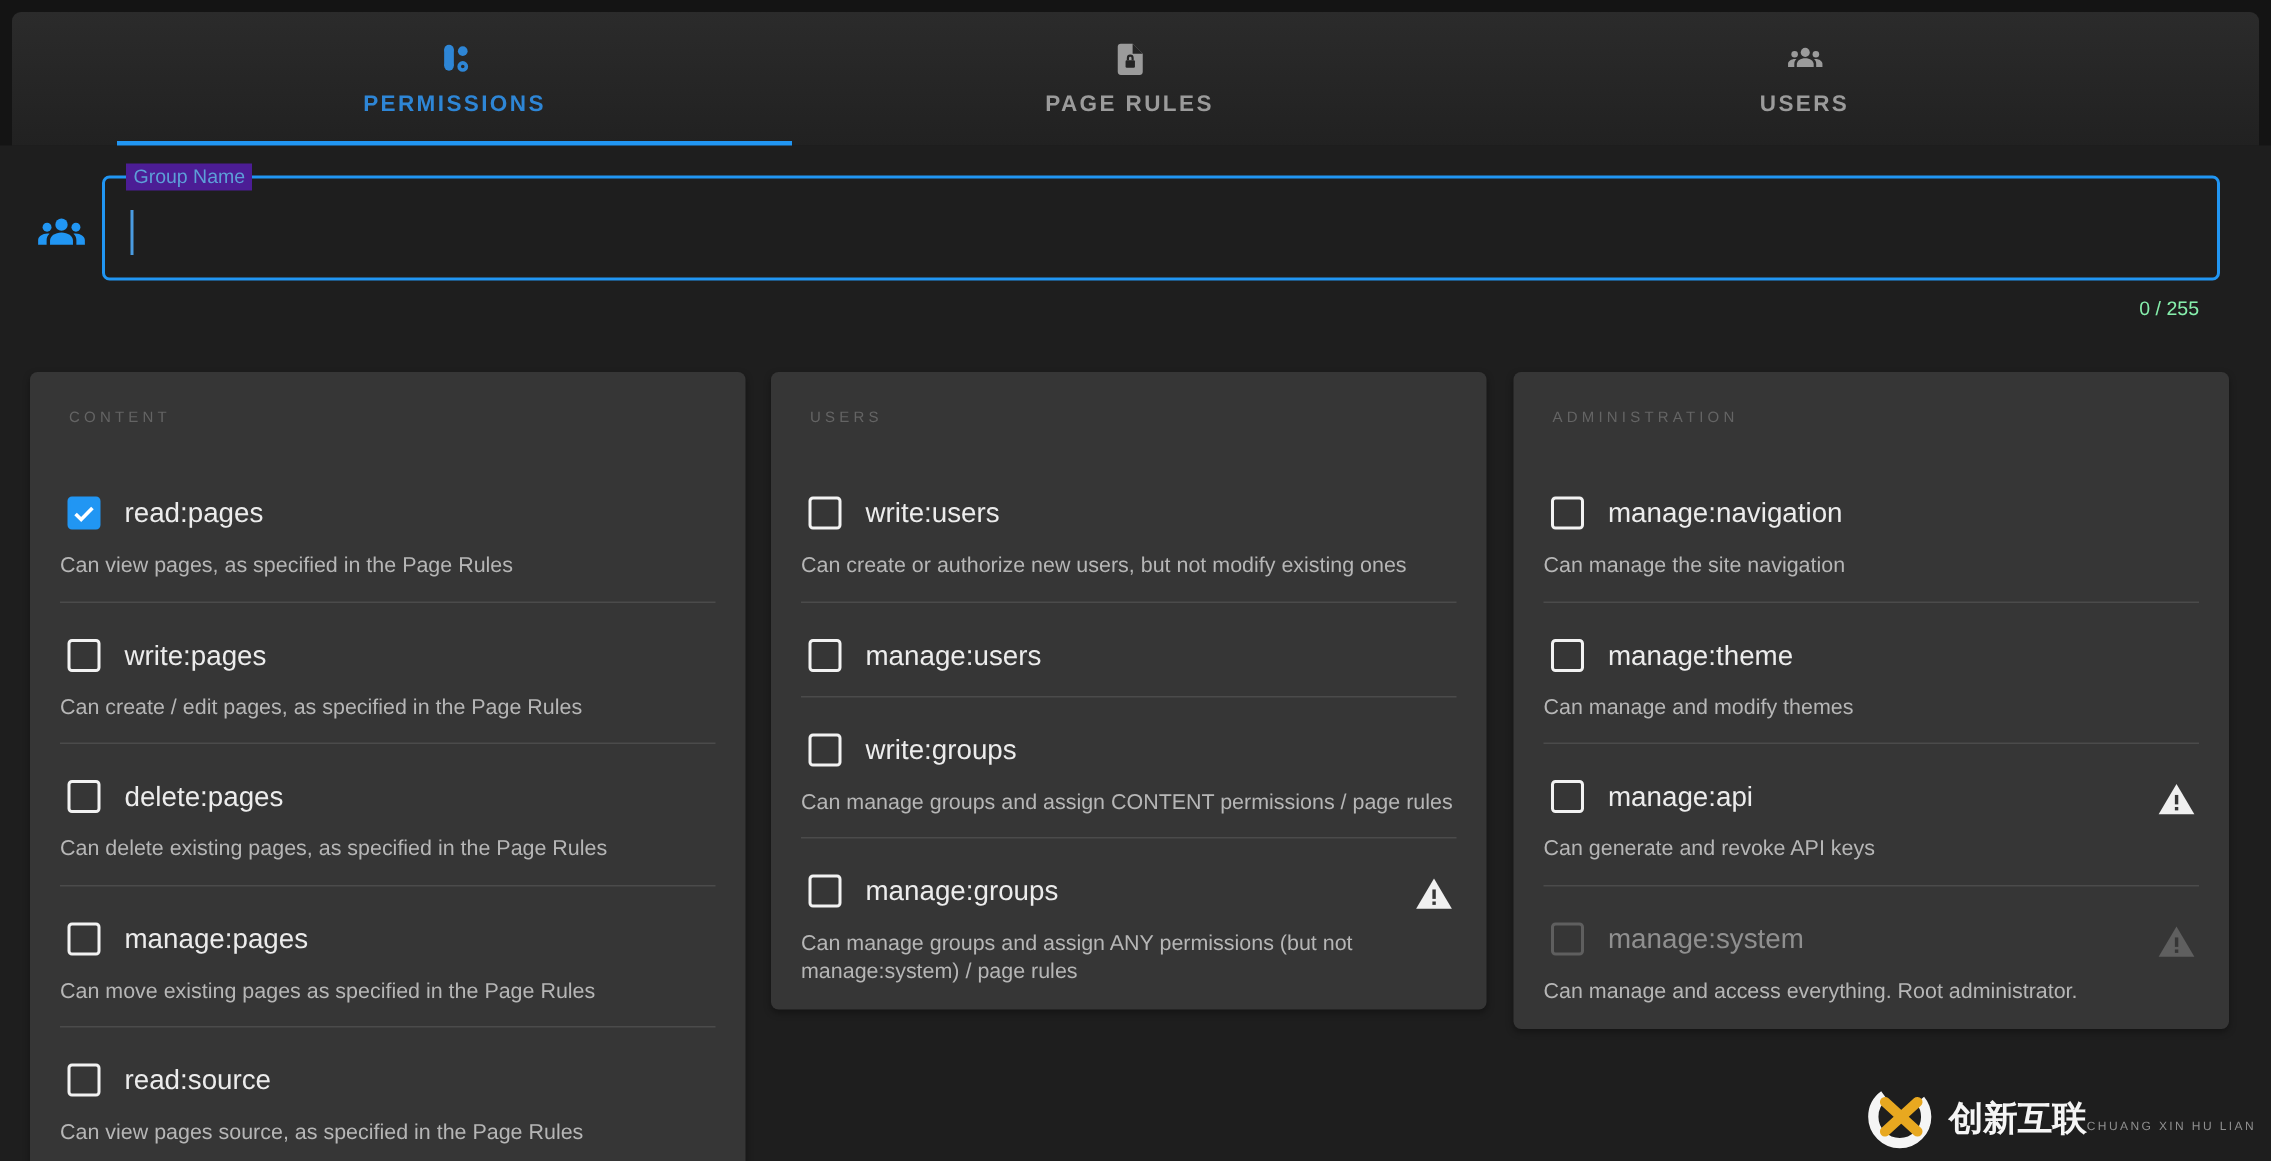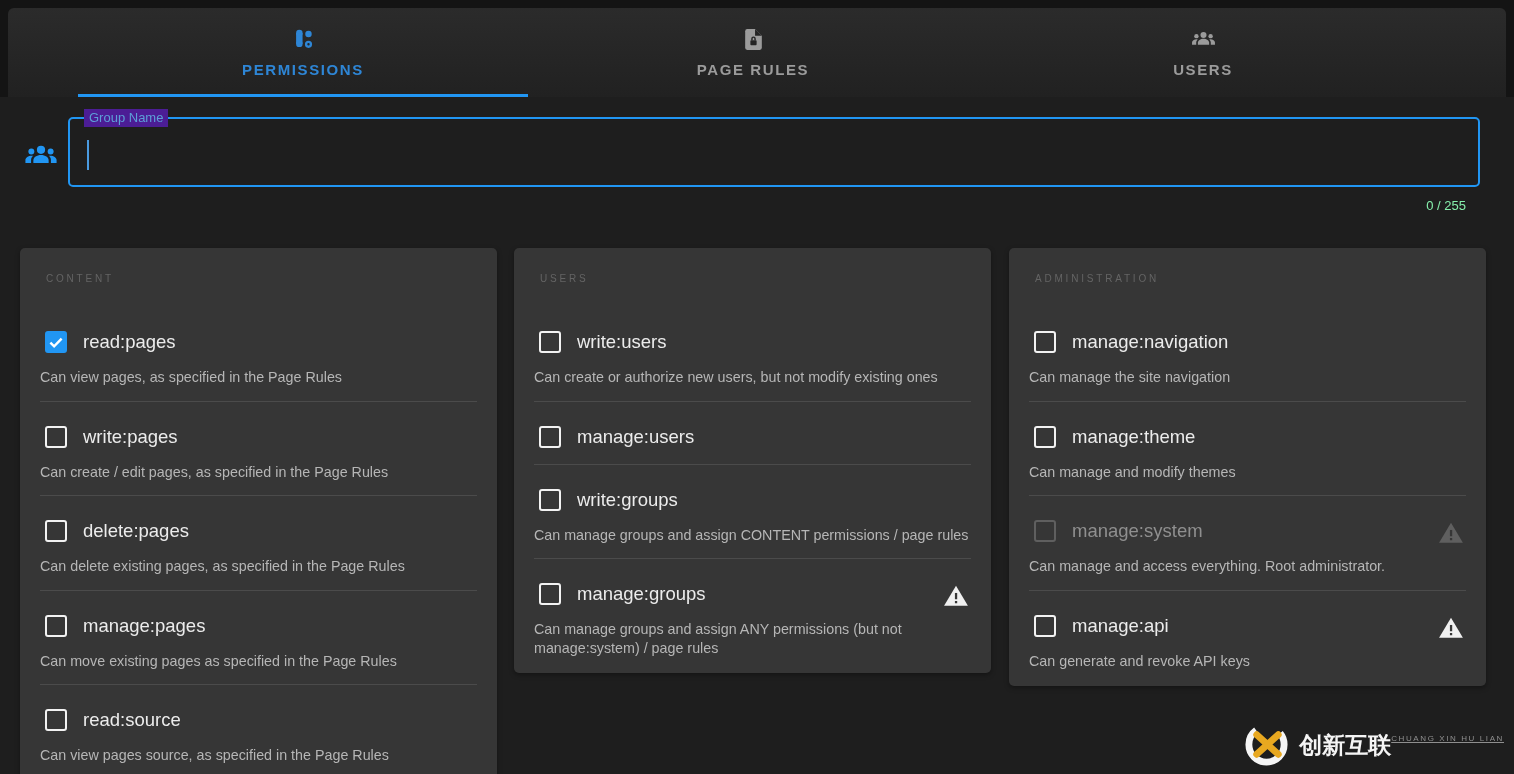--- a/index.html
+++ b/index.html
@@ -50,21 +50,21 @@
   .warn-icon { width:26px; height:26px; margin-left:auto; margin-right:2px; color:#f0f0f0; }
   .perm-desc { margin-top:13px; font-size:14.3px; line-height:18.5px; color:#b6b6b6; max-width:437px; }
   .perm-item.disabled .checkbox { border-color:#5f5f5f; cursor:default; }
   .perm-item.disabled .perm-name { color:#8f8f8f; cursor:default; }
   .perm-item.disabled .warn-icon { color:#5f5f5f; }
 
   
   .watermark { position:absolute; right:10px; bottom:6px; display:flex; align-items:center; gap:9px; }
   .wm-text { display:flex; }
   .wm-title { font-size:23px; font-weight:700; color:#f5f5f5; line-height:26px; }
-  .wm-sub { font-size:8px; letter-spacing:1.6px; color:#8f8f8f; margin-top:2px;text-decoration:underline; }
+  .wm-sub { font-size:8px; letter-spacing:1.6px; color:#8f8f8f; margin-top:14px; }
 </style>
 </head>
 <body>
 
 <div class="page">
 
   <div class="top-band"></div>
 
   <header class="tabbar">
     <div class="tab active">
@@ -248,48 +248,48 @@
     <div class="perm-row">
       <span class="checkbox">
         
       </span>
       <span class="perm-name">manage:theme</span>
 
     </div>
     <p class="perm-desc">Can manage and modify themes</p>
   </div>
 
+  <div class="perm-item">
+    <div class="perm-row">
+      <span class="checkbox">
+        
+      </span>
+      <span class="perm-name">manage:api</span>
+      <svg class="warn-icon" viewBox="0 0 24 24">
+        <path d="M12 2.5 L23 21 H1 Z" fill="currentColor"></path>
+        <rect x="11" y="9.2" width="2.1" height="5.8" fill="#363636"></rect>
+        <rect x="11" y="16.6" width="2.1" height="2.1" fill="#363636"></rect>
+      </svg>
+    </div>
+    <p class="perm-desc">Can generate and revoke API keys</p>
+  </div>
+
   <div class="perm-item disabled">
     <div class="perm-row">
       <span class="checkbox">
         
       </span>
       <span class="perm-name">manage:system</span>
       <svg class="warn-icon" viewBox="0 0 24 24">
         <path d="M12 2.5 L23 21 H1 Z" fill="currentColor"></path>
         <rect x="11" y="9.2" width="2.1" height="5.8" fill="#363636"></rect>
         <rect x="11" y="16.6" width="2.1" height="2.1" fill="#363636"></rect>
       </svg>
     </div>
     <p class="perm-desc">Can manage and access everything. Root administrator.</p>
-  </div>
-
-  <div class="perm-item">
-    <div class="perm-row">
-      <span class="checkbox">
-        
-      </span>
-      <span class="perm-name">manage:api</span>
-      <svg class="warn-icon" viewBox="0 0 24 24">
-        <path d="M12 2.5 L23 21 H1 Z" fill="currentColor"></path>
-        <rect x="11" y="9.2" width="2.1" height="5.8" fill="#363636"></rect>
-        <rect x="11" y="16.6" width="2.1" height="2.1" fill="#363636"></rect>
-      </svg>
-    </div>
-    <p class="perm-desc">Can generate and revoke API keys</p>
   </div>
 </div>
   </section>
 </main>
 
   <div class="watermark">
     <svg width="47" height="47" viewBox="0 0 48 48">
       <circle cx="24" cy="24" r="18" fill="none" stroke="#f5f5f5" stroke-width="7" stroke-dasharray="86 27" stroke-dashoffset="13"></circle>
       <path d="M14 14 L36 34" stroke="#e8a820" stroke-width="7" stroke-linecap="round" fill="none"></path>
       <path d="M36 14 L14 34" stroke="#e8a820" stroke-width="7" stroke-linecap="round" fill="none"></path>

